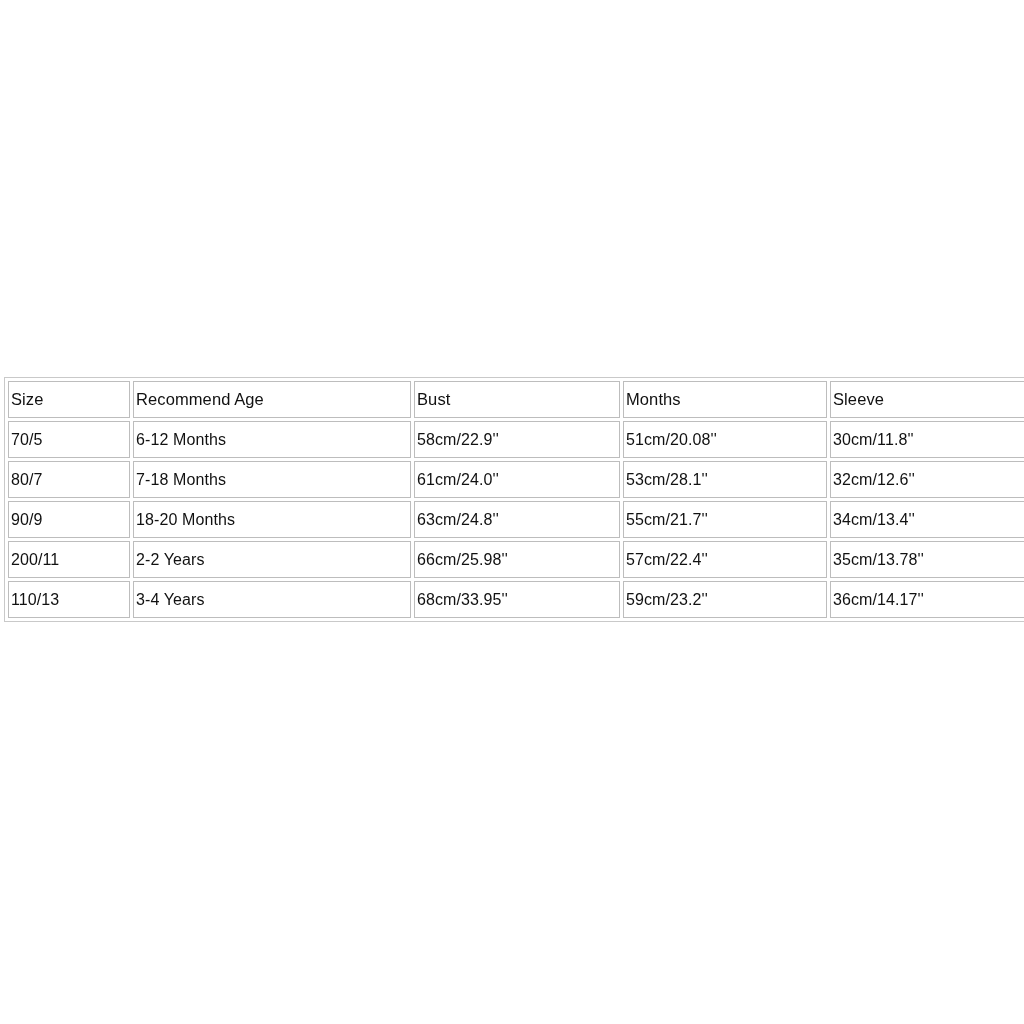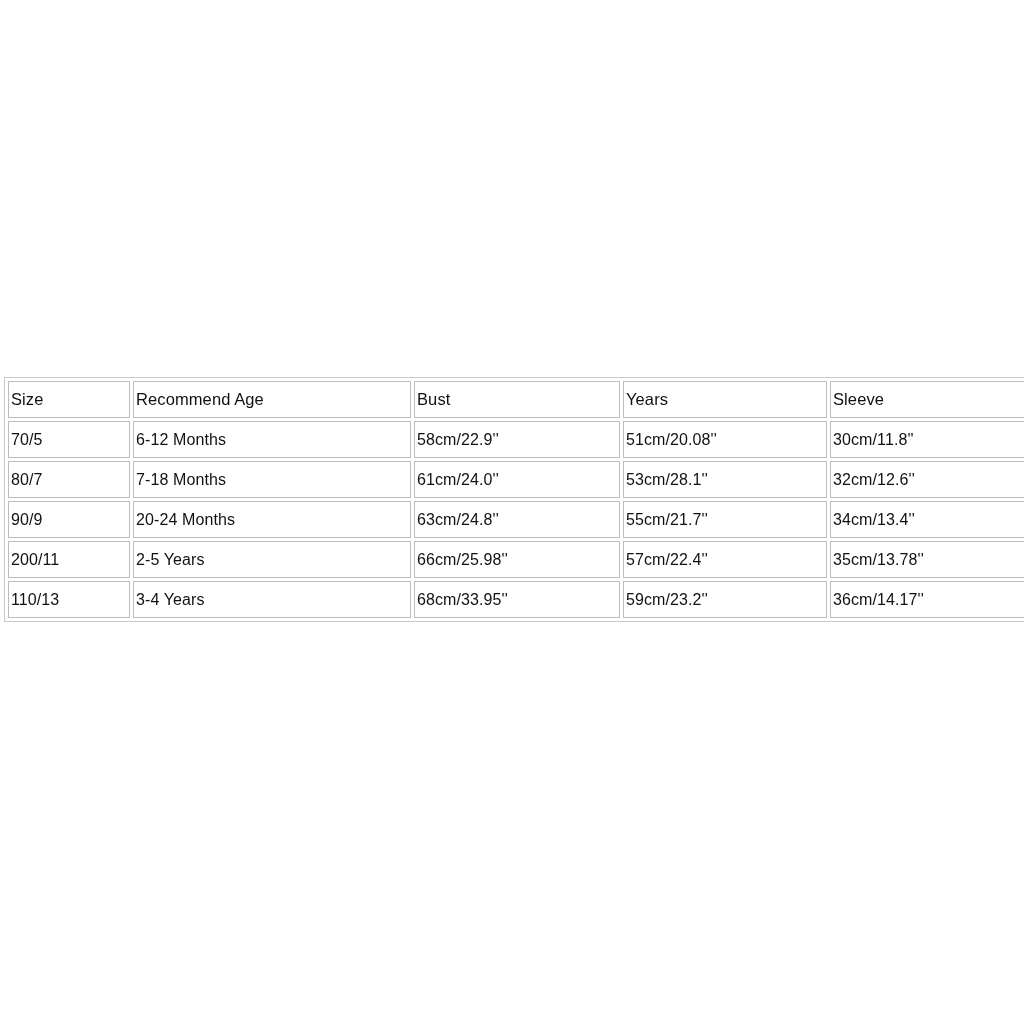--- a/index.html
+++ b/index.html
@@ -79,21 +79,21 @@
         <col class="c-bust">
         <col class="c-length">
         <col class="c-sleeve">
       </colgroup>
 
       <thead>
         <tr>
           <th>Size</th>
           <th>Recommend Age</th>
           <th>Bust</th>
-          <th>Years</th>
+          <th>Months</th>
           <th>Sleeve</th>
         </tr>
       </thead>
 
       <tbody>
         <tr>
           <td>70/5</td>
           <td>6-12 Months</td>
           <td>58cm/22.9''</td>
           <td>51cm/20.08''</td>
@@ -101,28 +101,28 @@
         </tr>
         <tr>
           <td>80/7</td>
           <td>7-18 Months</td>
           <td>61cm/24.0''</td>
           <td>53cm/28.1''</td>
           <td>32cm/12.6''</td>
         </tr>
         <tr>
           <td>90/9</td>
-          <td>20-24 Months</td>
+          <td>18-20 Months</td>
           <td>63cm/24.8''</td>
           <td>55cm/21.7''</td>
           <td>34cm/13.4''</td>
         </tr>
         <tr>
           <td>200/11</td>
-          <td>2-5 Years</td>
+          <td>2-2 Years</td>
           <td>66cm/25.98''</td>
           <td>57cm/22.4''</td>
           <td>35cm/13.78''</td>
         </tr>
         <tr>
           <td>110/13</td>
           <td>3-4 Years</td>
           <td>68cm/33.95''</td>
           <td>59cm/23.2''</td>
           <td>36cm/14.17''</td>

